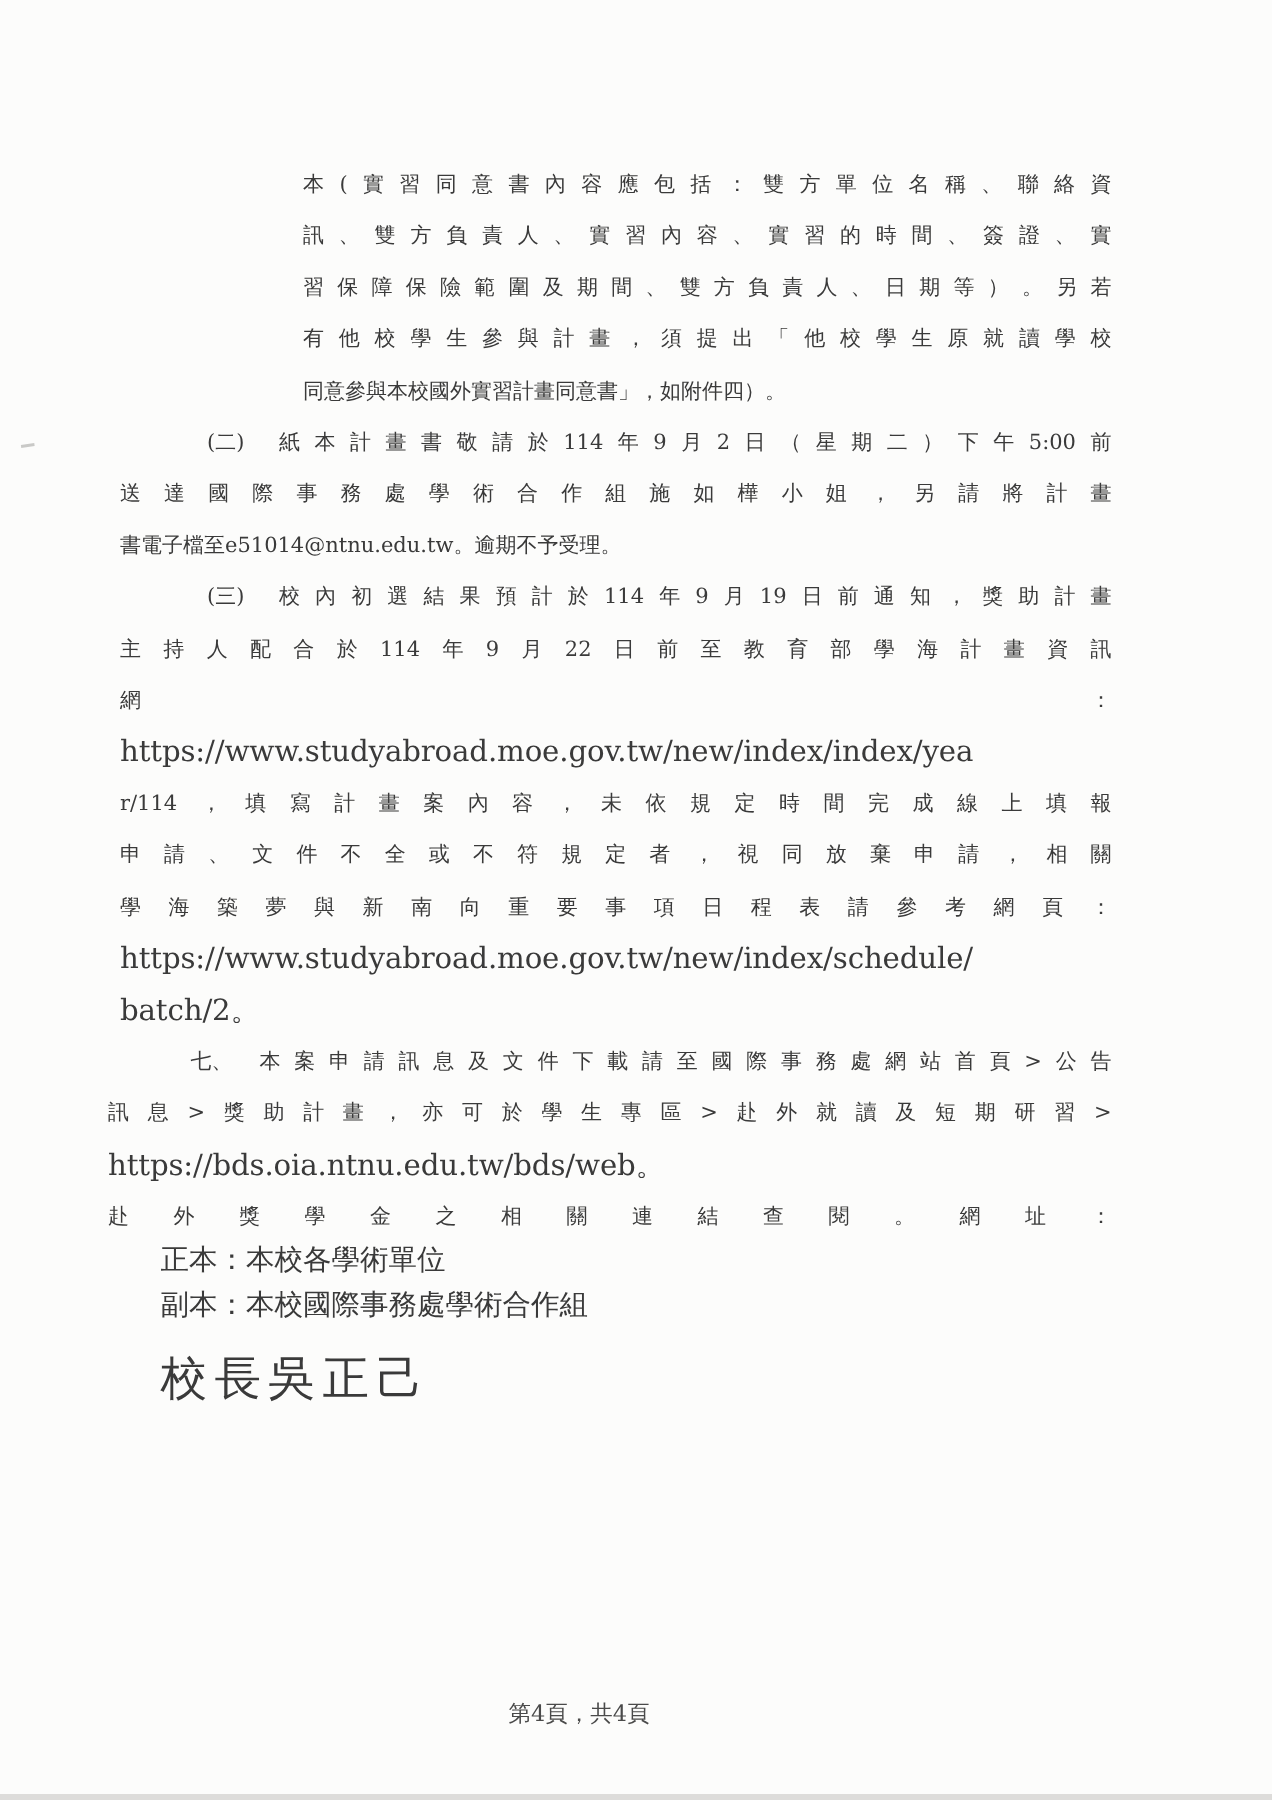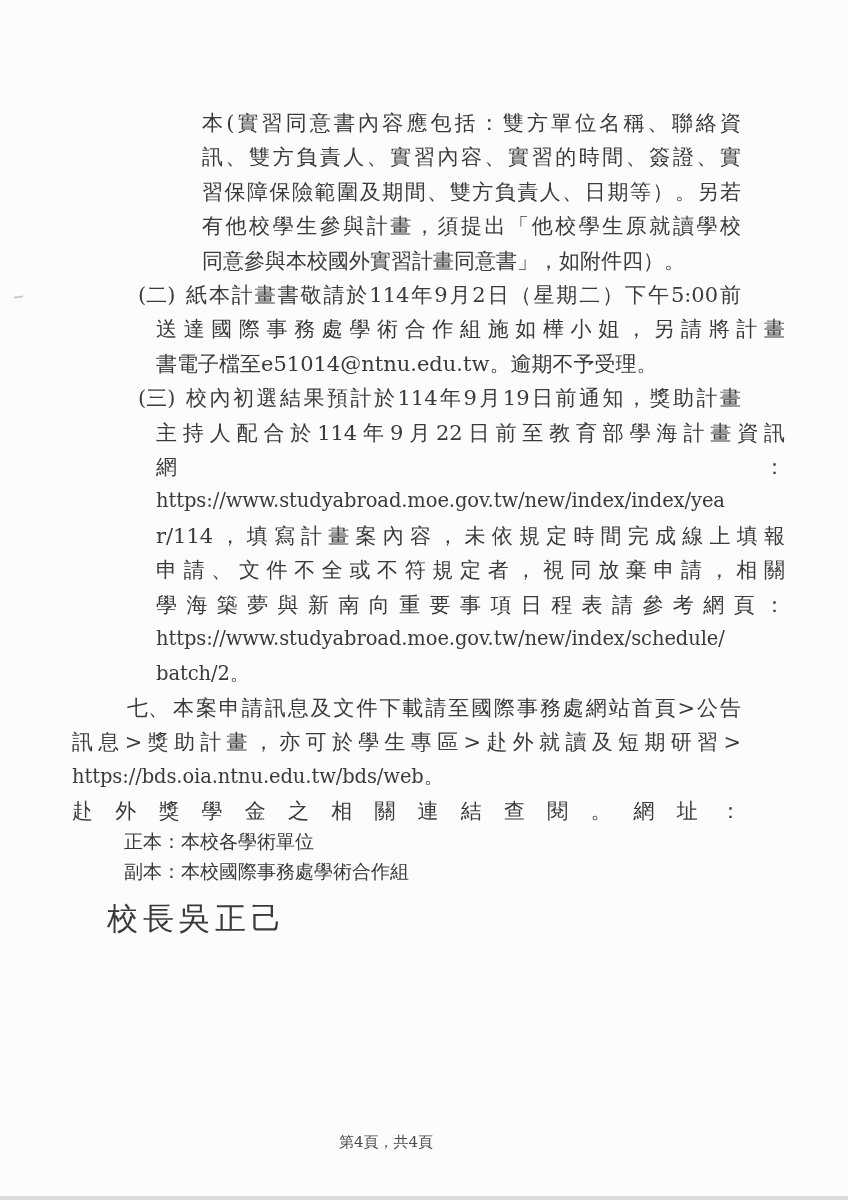--- a/index.html
+++ b/index.html
@@ -3,34 +3,34 @@
 <meta charset="utf-8">
 <style>
   html,body { margin:0; padding:0; background:#fcfcfb; }
   .page {
     position:relative; width:848px; height:1200px; margin:0 auto;
     background:#fcfcfb; overflow:hidden;
     font-family:"DejaVu Serif","Liberation Serif",serif;
     color:#3a3a3a;
   }
   .doc-body { position:absolute; top:106px; left:0; width:741px; box-sizing:border-box; }
-  .line { line-height:34.4px; font-size:21px; box-sizing:border-box; width:741px; }
+  .line { line-height:34.4px; font-size:14px; box-sizing:border-box; width:741px; }
   .cont1 { padding-left:202px; }
-  .cont2 { padding-left:112px;margin-left:44px; }
+  .cont2 { padding-left:80px; }
   .cont7 { padding-left:72px; }
   .just  { text-align:justify; text-align-last:justify; }
   .irow  { display:flex; }
   .irow2 { padding-left:138px; }
   .irow7 { padding-left:127px; }
   .label2 { flex:0 0 48px; }
   .label7 { flex:0 0 46px; }
   .itext { flex:1 1 auto; text-align:justify; text-align-last:justify; }
   .netline { display:flex; justify-content:space-between; }
   .url { font-size:19.5px; white-space:nowrap; letter-spacing:-0.1px; }
-  .distribution { position:absolute; top:826px; left:124px; font-size:19px; line-height:30px; }
+  .distribution { position:absolute; top:826px; left:107px; font-size:19px; line-height:30px;font-family:Liberation Mono, monospace; }
   .signature { position:absolute; top:898px; left:107px; font-size:31px; letter-spacing:5px; }
   .footer { position:absolute; top:1132px; left:0; width:772px; text-align:center;
             font-size:15px; line-height:20px; color:#4a4a4a; }
   .scan-edge { position:absolute; left:0; bottom:0; width:848px; height:4px; background:#dddcda; }
   .speck { position:absolute; left:14px; top:296px; width:9px; height:2px; background:#c9c9c7; transform:rotate(-8deg); }
 </style>
 </head>
 <body>
 
 <div class="page">

